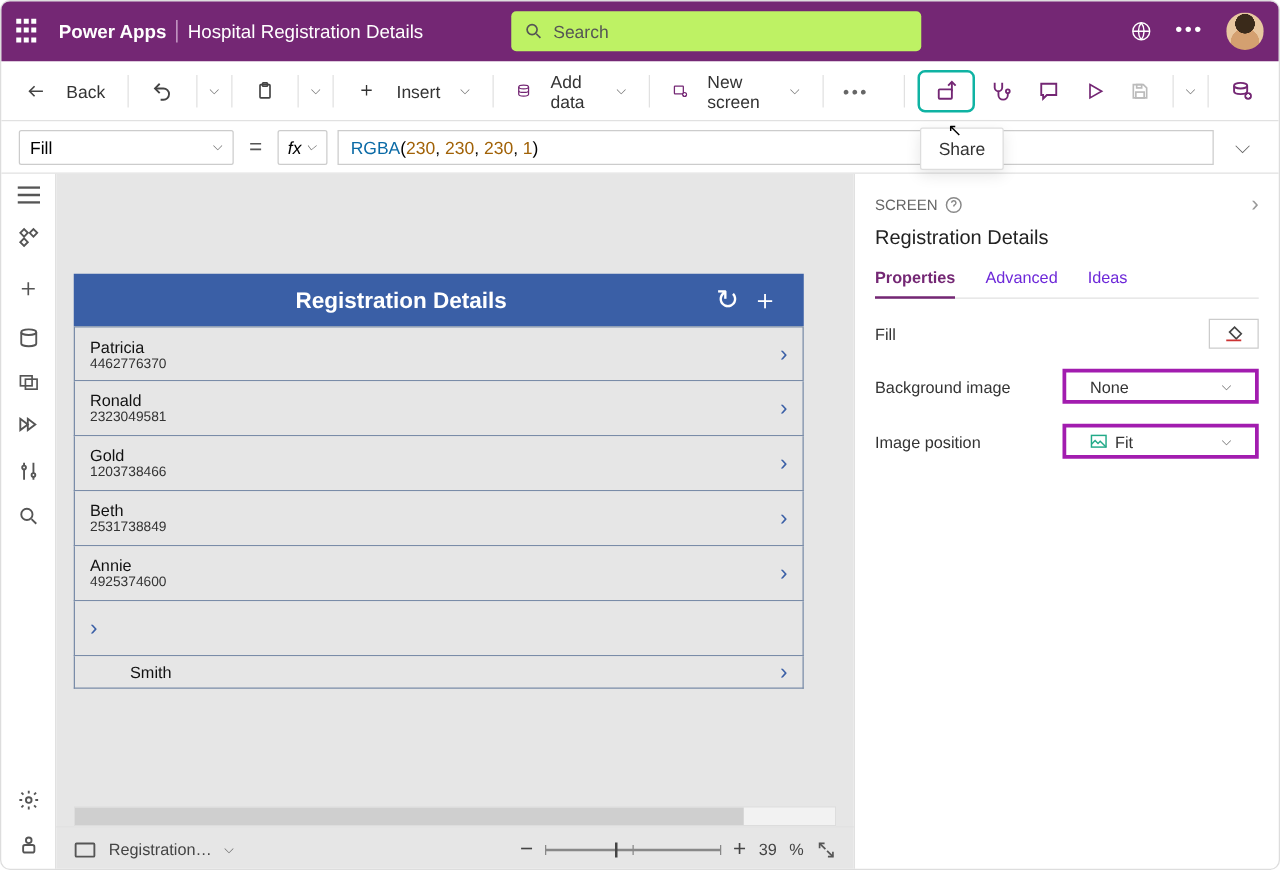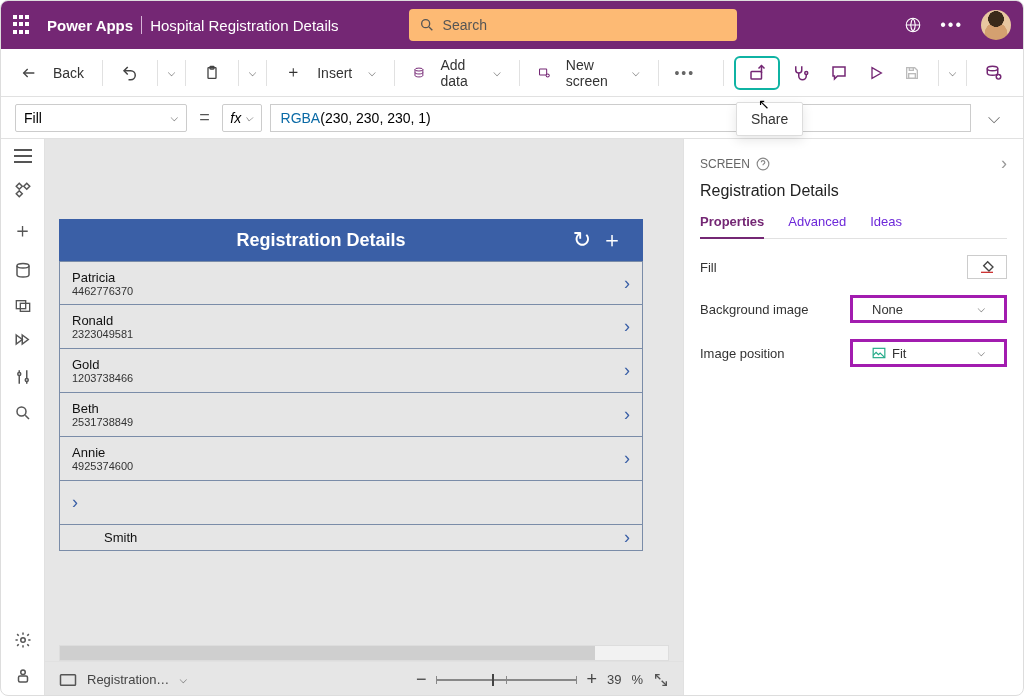--- a/index.html
+++ b/index.html
@@ -4,41 +4,41 @@
 <style>
 * { box-sizing: border-box; margin: 0; padding: 0; font-family: "Segoe UI", -apple-system, sans-serif; }
 body { width: 1024px; height: 696px; overflow: hidden; background: #fff; border: 1px solid #ddd; border-radius: 8px; position: relative; }
 
 
 .header-bar { height: 48px; background: #742774; display: flex; align-items: center; color: #fff; padding: 0 12px; gap: 14px; }
 .waffle { width: 20px; height: 20px; display:flex; flex-wrap:wrap; gap:2px; }
 .waffle span { width:4px; height:4px; background:#fff; }
 .app-title { font-size: 15px; display:flex; align-items:center; gap:8px; }
 .app-title .bar { width:1px; height:18px; background:#d8b5d8; }
-.search-box { margin-left: 56px; background:#fdba74; height:32px; width:328px; border-radius:4px; display:flex; align-items:center; padding:0 10px; gap:8px; color:#555; font-size:14px; }
+.search-box { margin-left: 56px; background:#bef264; height:32px; width:328px; border-radius:4px; display:flex; align-items:center; padding:0 10px; gap:8px; color:#555; font-size:14px; }
 .header-right { margin-left:auto; display:flex; align-items:center; gap:18px; }
 .avatar { width:30px; height:30px; border-radius:50%; background:#e8c7a0; background-image: radial-gradient(circle at 50% 30%, #3a2a1a 0 30%, transparent 31%), radial-gradient(circle at 50% 80%, #d4a070 0 40%, transparent 41%); }
 
 
 .toolbar { height:48px; border-bottom:1px solid #e1e1e1; display:flex; align-items:center; padding:0 12px; gap:4px; color:#333; font-size:14px; }
 .tool-btn { display:flex; align-items:center; gap:16px; padding:4px 8px; border-radius:4px; cursor:pointer; }
 .tool-sep { width:1px; height:26px; background:#e1e1e1; margin:0 6px; }
 .chev { font-size:10px; color:#666; }
 .share-btn { border:2px solid #0fb3a3; border-radius:6px; padding:6px 12px; color:#742774; position:relative; }
 .share-tooltip { position:absolute; top:44px; left:0; background:#fff; border:1px solid #ddd; box-shadow:0 4px 12px rgba(0,0,0,0.1); padding:8px 14px; font-size:14px; color:#333; z-index:50; border-radius:2px; }
 .cursor-icon { position:absolute; top:38px; left:22px; font-size:14px; color:#000; z-index:51; }
 
 
 .formula-bar { height:42px; border-bottom:1px solid #e1e1e1; display:flex; align-items:center; padding:0 14px; gap:8px; font-size:14px; }
 .prop-select { border:1px solid #ccc; height:28px; width:172px; padding:0 8px; display:flex; align-items:center; justify-content:space-between; border-radius:2px; }
 .eq-sign { font-size:18px; font-style:italic; color:#555; padding:0 4px; }
 .fx-box { border:1px solid #ccc; height:28px; width:40px; display:flex; align-items:center; justify-content:center; gap:4px; border-radius:2px; font-style:italic; }
 .formula-input { border:1px solid #ccc; height:28px; flex:1; padding:0 10px; display:flex; align-items:center; font-family:Consolas,monospace; font-size:14px; }
 .fn-name { color:#0a6aa6; }
-.fn-num { color:#000000; }
+.fn-num { color:#a16207; }
 .formula-expand { width:30px; text-align:center; }
 
 
 .main { display:flex; height:calc(696px - 48px - 48px - 42px); }
 .left-rail { width:44px; border-right:1px solid #e1e1e1; display:flex; flex-direction:column; align-items:center; padding-top:10px; gap:18px; color:#555; }
 .left-rail .rail-bottom { margin-top:auto; margin-bottom:12px; display:flex; flex-direction:column; gap:18px; align-items:center; }
 
 .canvas-area { flex:1; background:#e6e6e6; position:relative; display:flex; flex-direction:column; }
 .canvas-inner { flex:1; position:relative; overflow:hidden; }
 .phone-frame { position:absolute; top:80px; left:14px; width:584px; background:#e6e6e6; }

